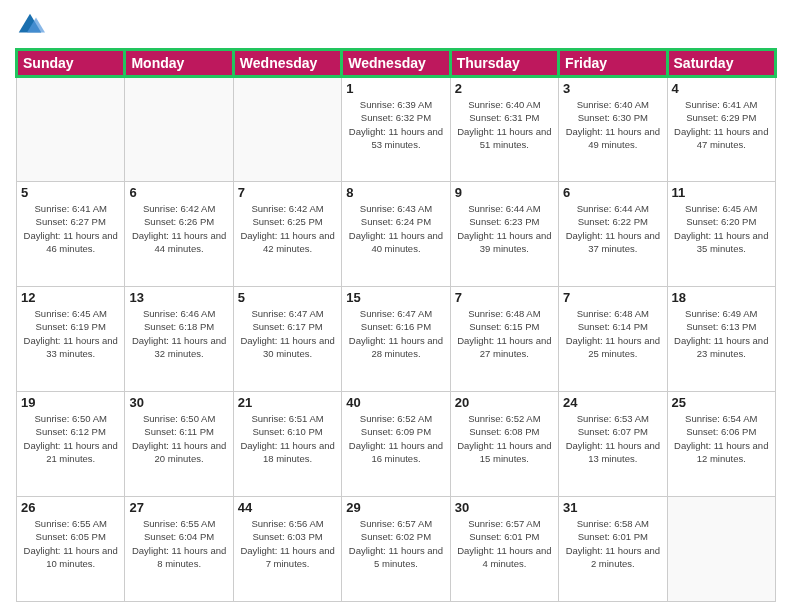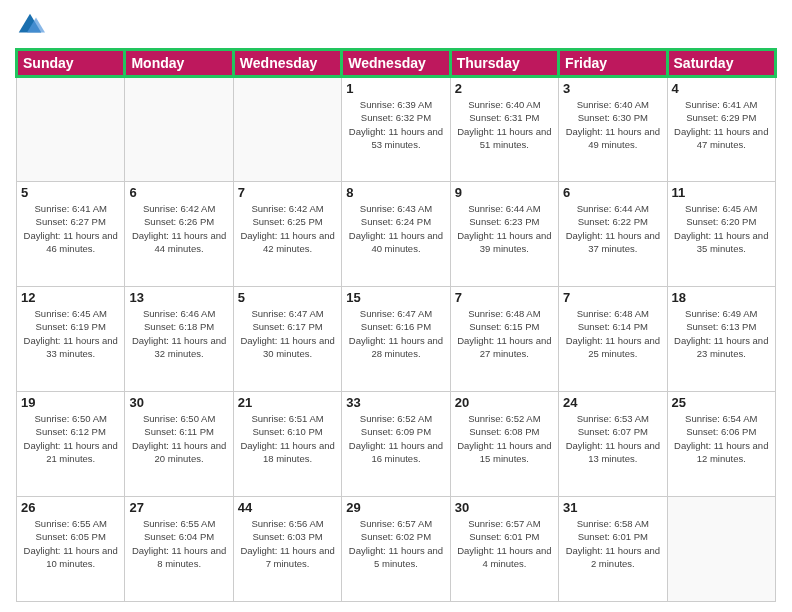--- a/index.html
+++ b/index.html
@@ -222,21 +222,21 @@
           </td>
           <td>
             <span class="day-number">30</span>
             <div class="day-info">Sunrise: 6:50 AM<br>Sunset: 6:11 PM<br>Daylight: 11 hours and 20 minutes.</div>
           </td>
           <td>
             <span class="day-number">21</span>
             <div class="day-info">Sunrise: 6:51 AM<br>Sunset: 6:10 PM<br>Daylight: 11 hours and 18 minutes.</div>
           </td>
           <td>
-            <span class="day-number">33</span>
+            <span class="day-number">40</span>
             <div class="day-info">Sunrise: 6:52 AM<br>Sunset: 6:09 PM<br>Daylight: 11 hours and 16 minutes.</div>
           </td>
           <td>
             <span class="day-number">20</span>
             <div class="day-info">Sunrise: 6:52 AM<br>Sunset: 6:08 PM<br>Daylight: 11 hours and 15 minutes.</div>
           </td>
           <td>
             <span class="day-number">24</span>
             <div class="day-info">Sunrise: 6:53 AM<br>Sunset: 6:07 PM<br>Daylight: 11 hours and 13 minutes.</div>
           </td>

